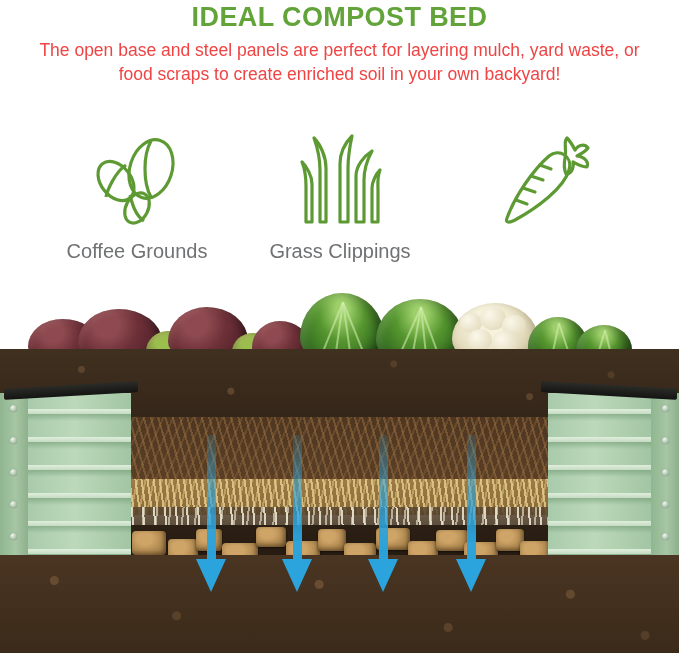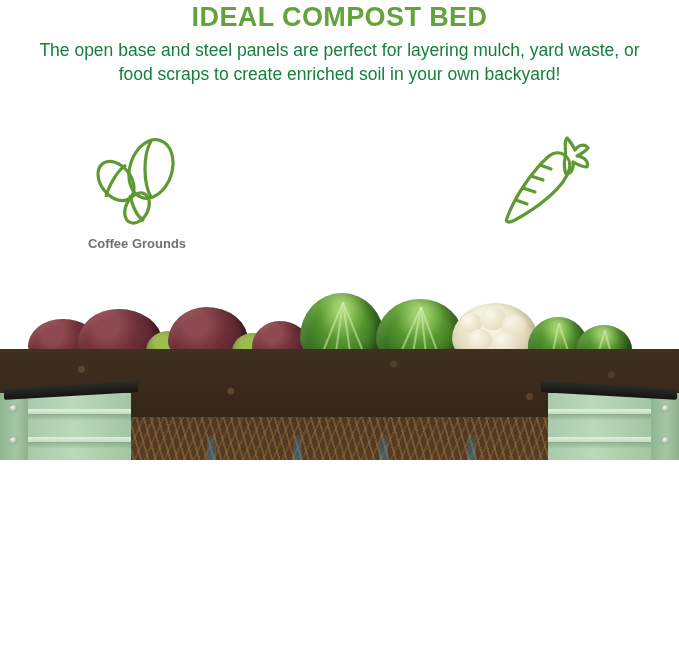--- a/index.html
+++ b/index.html
@@ -1,33 +1,33 @@
 <!DOCTYPE html>
 <html><head>
 <meta charset="utf-8">
 <style>
   html,body{margin:0;padding:0;background:#fff;}
   body{width:679px;height:653px;overflow:hidden;font-family:"Liberation Sans",sans-serif;}
-  .page{position:relative;width:679px;height:460px;background:#fff;overflow:hidden;}
+  .page{position:relative;width:679px;height:653px;background:#fff;overflow:hidden;}
 
   
   .header{position:absolute;left:0;top:0;width:679px;text-align:center;}
   .title{font-size:27px;line-height:30px;font-weight:700;letter-spacing:.4px;
          color:#62a33a;margin:2px 0 6px 0;}
-  .subtitle{font-size:17.5px;line-height:24px;font-weight:300;color:#15803d;
+  .subtitle{font-size:17.5px;line-height:24px;font-weight:300;color:#ef4444;
             padding:0 22px;}
 
   
   .iconrow{position:absolute;left:0;top:132px;width:679px;height:155px;}
   .iconcol{position:absolute;width:200px;text-align:center;}
   .iconcol.c1{left:37px;}
   .iconcol.c2{left:240px;}
   .iconcol.c3{left:443px;}
   .iconwrap{height:100px;display:flex;align-items:center;justify-content:center;}
-  .iconlabel{font-size:13px;line-height:23px;font-weight:700;color:#6f7173;}
+  .iconlabel{font-size:20px;line-height:23px;font-weight:400;color:#6f7173;margin-top:8px;}
 
   
   .scene{position:absolute;left:0;top:287px;width:679px;height:366px;overflow:hidden;}
 
   
   .plants{position:absolute;left:0;top:0;width:679px;height:78px;overflow:hidden;}
   .plant{position:absolute;bottom:0;}
 
   
   .lettuce{border-radius:48% 52% 45% 55%/60% 58% 42% 40%;
@@ -151,20 +151,32 @@
           <path d="M66 5 C58 19 58 47 66 61"></path>
           <ellipse cx="31" cy="45" rx="15" ry="22" transform="rotate(-38 31 45)"></ellipse>
           <path d="M41 29 C30 36 22 55 21 61"></path>
           <ellipse cx="52" cy="72" rx="11" ry="16" transform="rotate(28 52 72)"></ellipse>
           <path d="M45 59 C47 67 50 79 59 85"></path>
         </svg>
       </div>
       <div class="iconlabel">Coffee Grounds</div>
     </div>
 
+    <div class="iconcol c2">
+      <div class="iconwrap">
+        <svg width="92" height="96" viewBox="0 0 92 96" fill="none" stroke="#5d9a33" stroke-width="3.2" stroke-linejoin="round">
+          <path d="M46 88 L46 30 C46 18 52 8 58 2 C55 16 54 24 54 34 L54 88 Z"></path>
+          <path d="M32 88 L32 34 C32 22 26 10 20 4 C25 18 26 26 26 36 L26 88 Z"></path>
+          <path d="M62 88 L62 42 C62 32 70 22 78 17 C72 28 70 36 70 46 L70 88 Z"></path>
+          <path d="M18 88 L18 50 C18 42 13 33 8 28 C12 38 12 46 12 52 L12 88 Z"></path>
+          <path d="M78 88 L78 54 C78 48 82 40 86 36 C83 44 84 50 84 56 L84 88 Z"></path>
+        </svg>
+      </div>
+      <div class="iconlabel">Grass Clippings</div>
+    </div>
 
     <div class="iconcol c3">
       <div class="iconwrap">
         <svg width="100" height="96" viewBox="0 0 100 96" fill="none" stroke="#5d9a33" stroke-width="3.2" stroke-linejoin="round" stroke-linecap="round">
           <path d="M14 84 C22 62 40 36 56 22 C66 14 80 22 76 36 C71 54 44 74 22 86 C16 89 12 89 14 84 Z"></path>
           <path d="M72 24 C74 14 70 8 74 4 C78 8 80 12 82 16 C86 10 92 10 95 14 C92 18 88 20 84 22 C92 23 96 28 94 33 C89 33 84 30 80 28 C81 35 78 40 73 40 C71 35 71 29 72 24 Z"></path>
           <path d="M38 42 L50 46"></path>
           <path d="M30 54 L42 58"></path>
           <path d="M47 31 L58 35"></path>
           <path d="M23 66 L34 70"></path>

